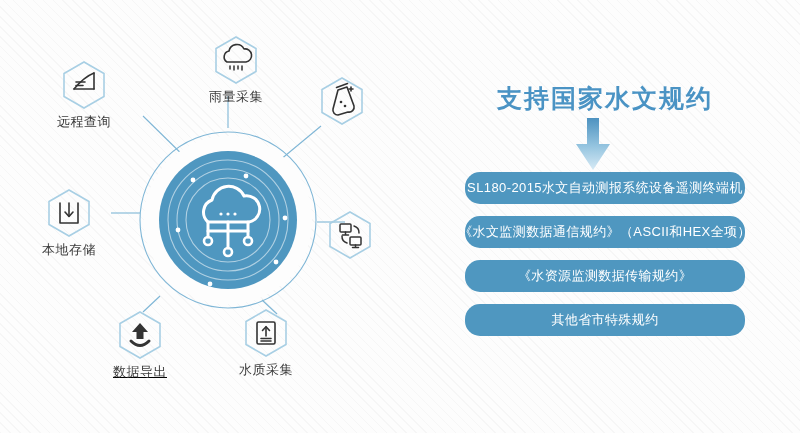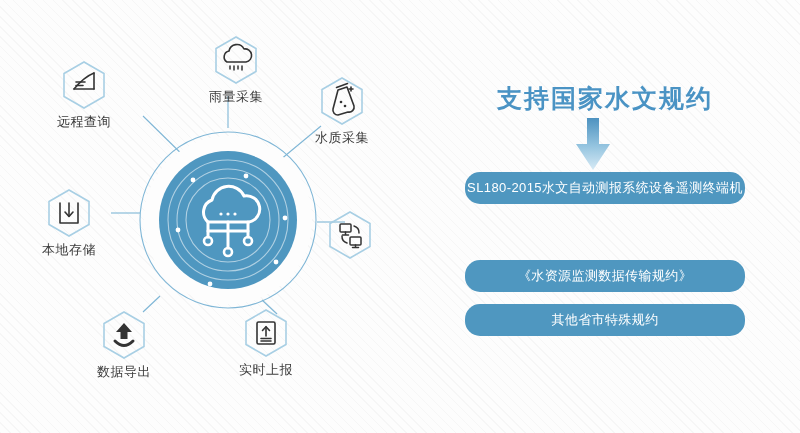--- a/index.html
+++ b/index.html
@@ -170,21 +170,20 @@
             <path d="M19 14 l9 -3 l7 19 a5 5 0 0 1 -6 6 l-10 3 a5 5 0 0 1 -5 -6 z"></path>
             <path d="M17.5 11.5 l11 -4"></path>
             <path d="M32 11 v4 M30 13 h4"></path>
           </g>
           <g fill="#333333">
             <circle cx="22" cy="26" r="1.3"></circle>
             <circle cx="26" cy="30" r="1.3"></circle>
           </g>
         </svg>
       </div>
-      <div class="node-label">水质采集</div>
     </div>
 
     <div class="node" style="left:9px; top:188px;font-family:Liberation Mono, monospace;">
       <div class="hexwrap">
         <svg width="46" height="50" viewBox="0 0 46 50">
           <polygon points="23,2 43,13.5 43,36.5 23,48 3,36.5 3,13.5" fill="none" stroke="#a8cfe4" stroke-width="1.6"></polygon>
           <g stroke="#333333" stroke-width="1.6" fill="none" stroke-linecap="round" stroke-linejoin="round">
             <path d="M14 15 v20 h18 v-20"></path>
             <path d="M23 15 v13"></path>
             <path d="M19 24 l4 4.5 l4 -4.5"></path>
@@ -203,21 +202,21 @@
             <path d="M18.5 22 v3 M15.5 25 h6"></path>
             <rect x="23" y="27" width="11" height="8" rx="1"></rect>
             <path d="M28.5 35 v2.5 M25.5 37.5 h6"></path>
             <path d="M27 16 a7 7 0 0 1 5 7"></path>
             <path d="M20 33 a7 7 0 0 1 -5 -7"></path>
           </g>
         </svg>
       </div>
     </div>
 
-    <div class="node" style="left:64px; top:310px;">
+    <div class="node" style="left:80px; top:310px;text-decoration:underline;">
       <div class="hexwrap">
         <svg width="46" height="50" viewBox="0 0 46 50">
           <polygon points="23,2 43,13.5 43,36.5 23,48 3,36.5 3,13.5" fill="none" stroke="#a8cfe4" stroke-width="1.6"></polygon>
           <path d="M23 13 l8 9 h-4.5 v7 h-7 v-7 H15 z" fill="#333333"></path>
           <path d="M14 31 q9 9 18 0" fill="none" stroke="#333333" stroke-width="3" stroke-linecap="round"></path>
         </svg>
       </div>
       <div class="node-label">数据导出</div>
     </div>
 
@@ -226,37 +225,38 @@
         <svg width="46" height="50" viewBox="0 0 46 50">
           <polygon points="23,2 43,13.5 43,36.5 23,48 3,36.5 3,13.5" fill="none" stroke="#a8cfe4" stroke-width="1.6"></polygon>
           <g stroke="#333333" stroke-width="1.6" fill="none" stroke-linecap="round" stroke-linejoin="round">
             <rect x="14" y="14" width="18" height="22" rx="1.5"></rect>
             <path d="M23 19 v9"></path>
             <path d="M19.5 22.5 l3.5 -3.8 l3.5 3.8"></path>
             <path d="M18 30.5 h10 M18 33 h10"></path>
           </g>
         </svg>
       </div>
-      <div class="node-label">实时上报</div>
+      <div class="node-label">水质采集</div>
     </div>
   </div>
 
   <div id="right">
 
     <div id="headline">支持国家水文规约</div>
 
     <svg id="arrow" width="50" height="56">
       <defs>
         <linearGradient id="arrowGrad" x1="0" y1="0" x2="0" y2="1">
           <stop offset="0%" stop-color="#4d92c0"></stop>
           <stop offset="55%" stop-color="#96c5e0"></stop>
           <stop offset="100%" stop-color="#d7eaf5"></stop>
         </linearGradient>
       </defs>
       <path d="M19 0 h12 v26 h11 L25 52 L8 26 h11 z" fill="url(#arrowGrad)"></path>
     </svg>
 
     <div class="pill" id="pill0">SL180-2015水文自动测报系统设备遥测终端机</div>
+    <div class="pill" id="pill1">《水文监测数据通信规约》（ASCII和HEX全项）</div>
     <div class="pill" id="pill3">其他省市特殊规约</div>
     <div class="pill" id="pill2">《水资源监测数据传输规约》</div>
   </div>
 
 </div>
 
 </body></html>

